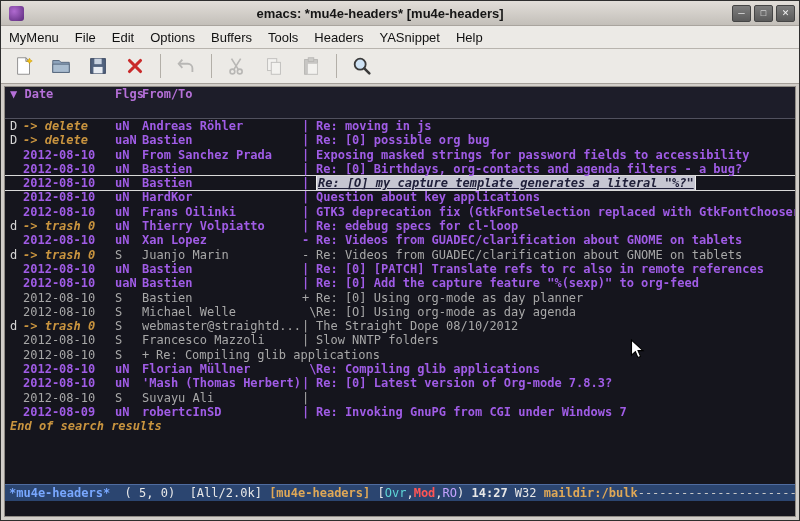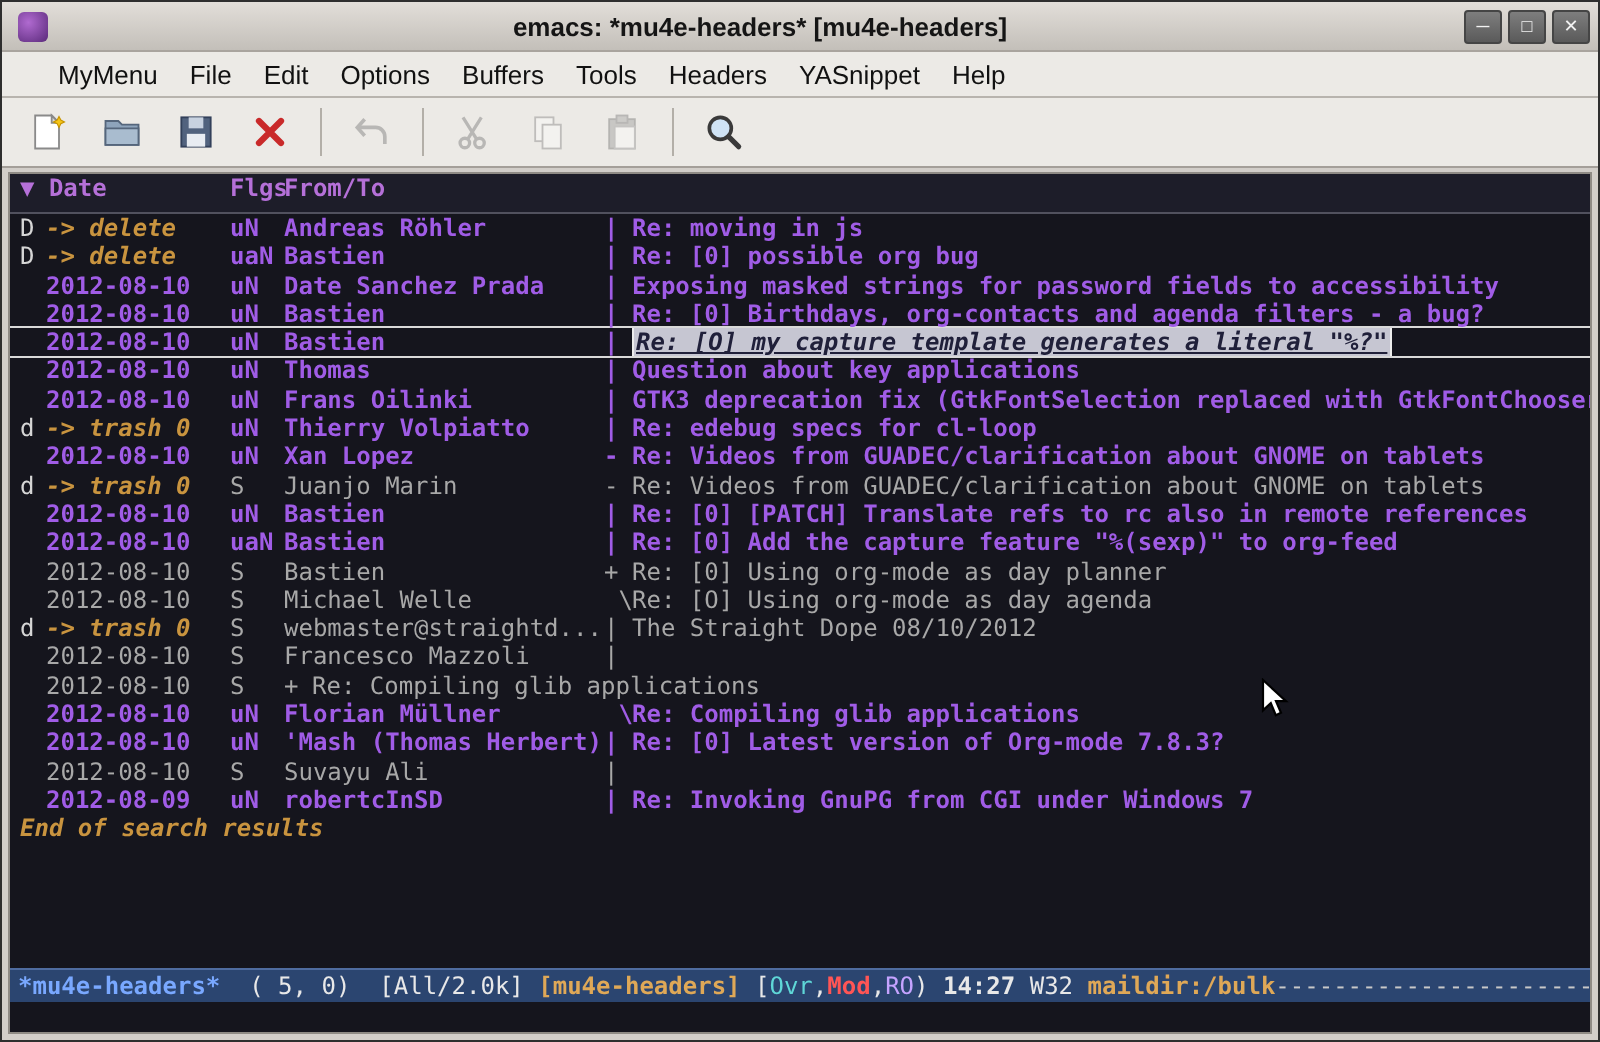--- a/index.html
+++ b/index.html
@@ -17,37 +17,37 @@
   .app-icon { width:15px; height:15px; border-radius:3px; margin:0 4px;
     background:radial-gradient(circle at 35% 35%, #b06ad0, #5a2a7a); }
   .title { flex:1; text-align:center; font-size:13px; font-weight:bold; color:#151515; }
   .winbtns { display:flex; gap:3px; }
   .wbtn { width:19px; height:17px; background:linear-gradient(#7e7e7e,#5a5a5a);
     border:1px solid #454545; border-radius:2px; color:#f2f2f2; font-size:9px;
     line-height:15px; text-align:center; }
 
   
   .menubar { height:23px; flex:0 0 auto; background:#eceae6; display:flex;
-    align-items:center; padding:0 20px; border-bottom:1px solid #b8b4ae; }
+    align-items:center; padding:0 0; border-bottom:1px solid #b8b4ae; }
   .menu-item { font-size:13px; color:#111; padding:2px 8px; cursor:default; }
 
   
   .toolbar { height:35px; flex:0 0 auto; background:#eceae6; display:flex;
     align-items:center; padding:0 8px; gap:7px; border-bottom:1px solid #a49f99; }
   .tbtn { width:30px; height:28px; display:flex; align-items:center; justify-content:center; border-radius:3px; }
   .tbtn.disabled { opacity:.38; filter:grayscale(1); }
   .tsep { width:1px; height:24px; background:#b3afa8; margin:0 3px; }
 
   
   .frame { flex:1; min-height:0; padding:2px 3px 3px; display:flex; }
   .buffer { flex:1; min-width:0; background:var(--buffer_bg,#15151d);
     border:1px solid #8f8b85; display:flex; flex-direction:column;
     font-family:"DejaVu Sans Mono", monospace; font-size:12px; }
 
-  .header-line { flex:0 0 auto; height:20px; line-height:15px; display:flex;
+  .header-line { flex:0 0 auto; height:32px; line-height:15px; display:flex;
     padding-left:5px; white-space:pre; font-weight:bold;
     color:var(--header_purple,#b570d8); background:#1d1d29; border-bottom:1px solid #51515e; }
   .h-date { width:105px; } .h-flags { width:27px; } .h-from { width:160px; } .h-subject { flex:1; }
 
   #rows { flex:0 0 auto; }
   .row { display:flex; height:14.3px; line-height:14.3px; padding-left:5px; white-space:pre; }
   .row.unread { color:var(--unread,#a05ce6); font-weight:bold; }
   .row.read   { color:var(--read,#a8a8a8); }
   .c-mark  { width:13px; color:#d6d6d6; font-weight:normal; }
   .c-date  { width:92px; }
@@ -186,21 +186,21 @@
     <span class="c-flags">uaN</span>
     <span class="c-from">Bastien</span>
     <span class="c-sep">|</span>
     <span class="c-subject"><span class="subject-text">Re: [0] possible org bug</span></span>
   </div>
 
   <div class="row unread">
     <span class="c-mark"> </span>
     <span class="c-date">2012-08-10</span>
     <span class="c-flags">uN</span>
-    <span class="c-from">Date Sanchez Prada</span>
+    <span class="c-from">From Sanchez Prada</span>
     <span class="c-sep">|</span>
     <span class="c-subject"><span class="subject-text">Exposing masked strings for password fields to accessibility</span></span>
   </div>
 
   <div class="row unread">
     <span class="c-mark"> </span>
     <span class="c-date">2012-08-10</span>
     <span class="c-flags">uN</span>
     <span class="c-from">Bastien</span>
     <span class="c-sep">|</span>
@@ -213,21 +213,21 @@
     <span class="c-flags">uN</span>
     <span class="c-from">Bastien</span>
     <span class="c-sep">|</span>
     <span class="c-subject"><span class="subject-text">Re: [O] my capture template generates a literal "%?"</span></span>
   </div>
 
   <div class="row unread">
     <span class="c-mark"> </span>
     <span class="c-date">2012-08-10</span>
     <span class="c-flags">uN</span>
-    <span class="c-from">Thomas</span>
+    <span class="c-from">HardKor</span>
     <span class="c-sep">|</span>
     <span class="c-subject"><span class="subject-text">Question about key applications</span></span>
   </div>
 
   <div class="row unread">
     <span class="c-mark"> </span>
     <span class="c-date">2012-08-10</span>
     <span class="c-flags">uN</span>
     <span class="c-from">Frans Oilinki</span>
     <span class="c-sep">|</span>
@@ -305,20 +305,21 @@
     <span class="c-sep">|</span>
     <span class="c-subject"><span class="subject-text">The Straight Dope 08/10/2012</span></span>
   </div>
 
   <div class="row read">
     <span class="c-mark"> </span>
     <span class="c-date">2012-08-10</span>
     <span class="c-flags">S</span>
     <span class="c-from">Francesco Mazzoli</span>
     <span class="c-sep">|</span>
+    <span class="c-subject"><span class="subject-text">Slow NNTP folders</span></span>
   </div>
 
   <div class="row read">
     <span class="c-mark"> </span>
     <span class="c-date">2012-08-10</span>
     <span class="c-flags">S</span>
     <span class="c-sep">+</span>
     <span class="c-subject"><span class="subject-text">Re: Compiling glib applications</span></span>
   </div>
 

